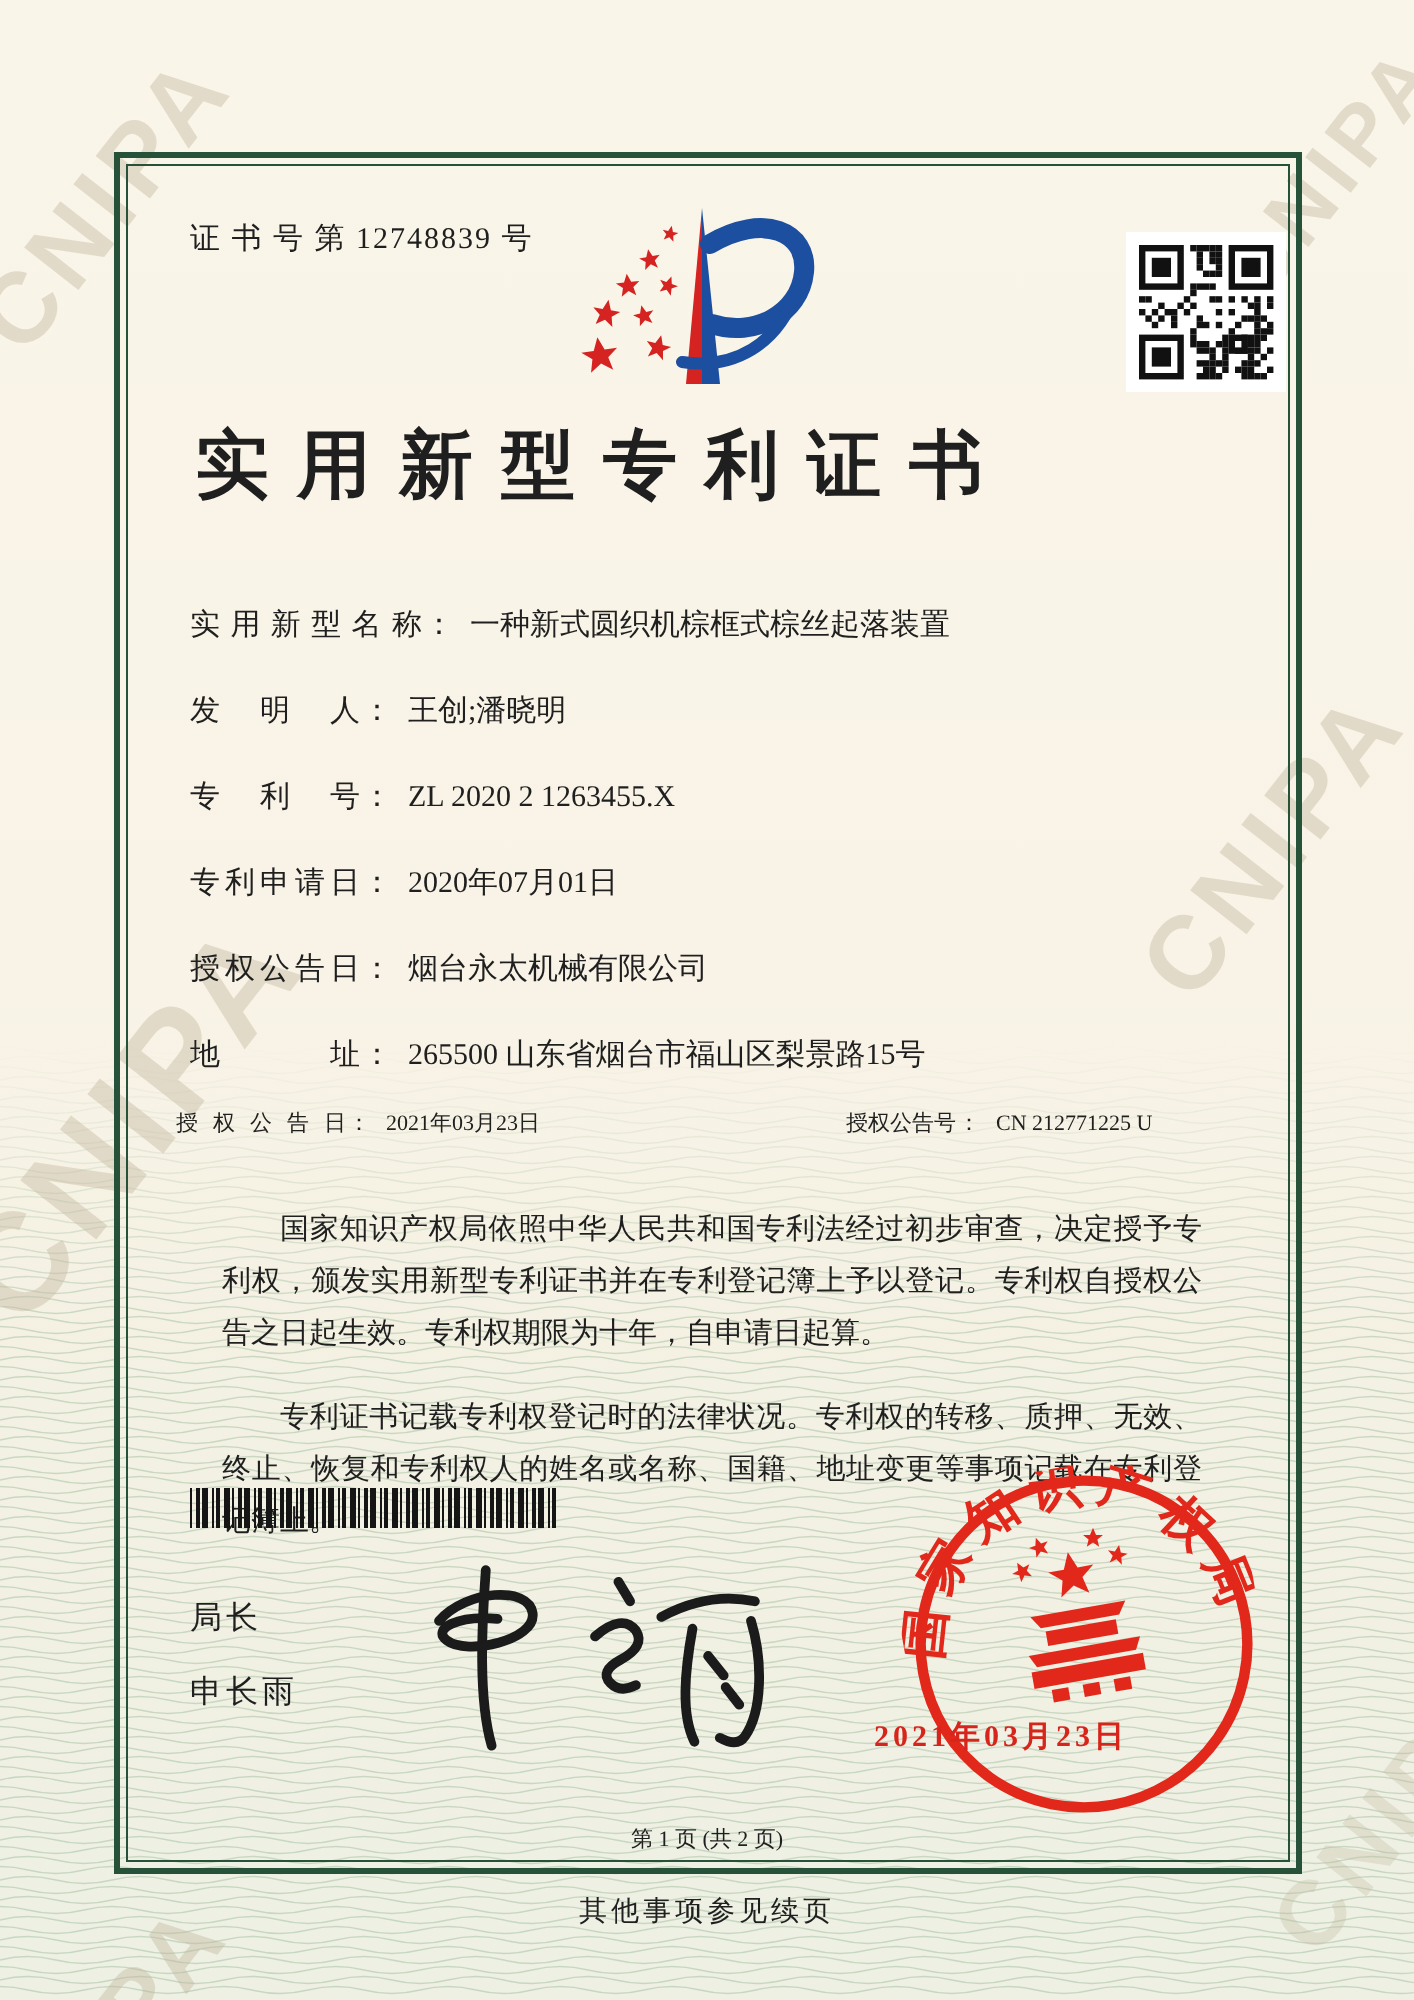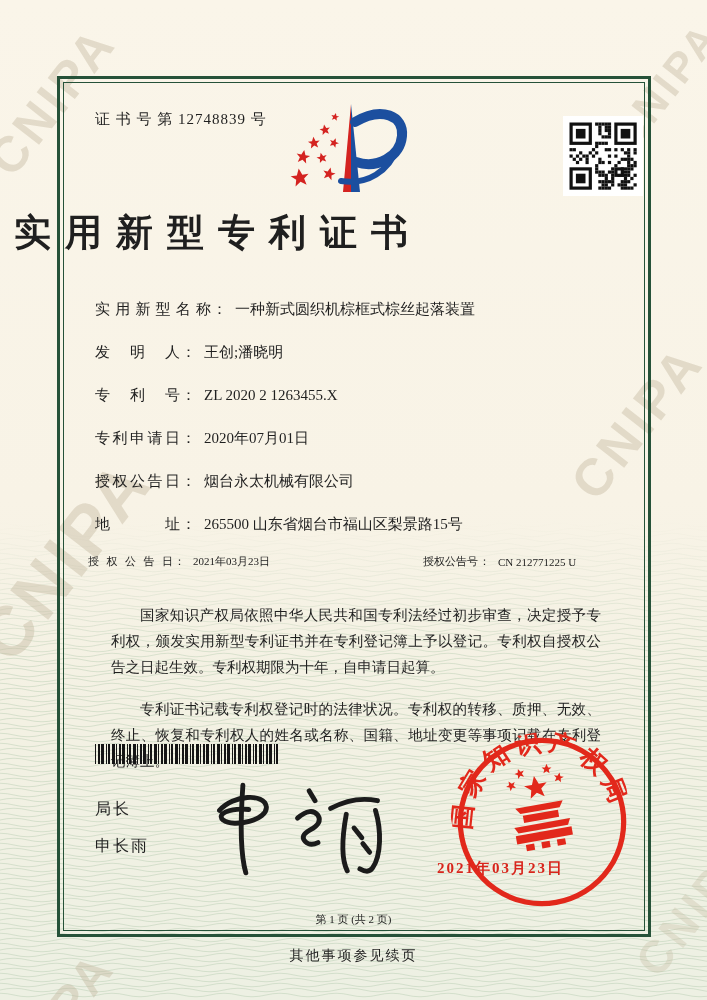--- a/index.html
+++ b/index.html
@@ -20,24 +20,24 @@
   .wm5{left:-30px;top:996px;font-size:48px;}
   .wm6{left:615px;top:880px;font-size:46px;color:rgba(193,181,156,0.30);}
   .waves{position:absolute;left:0;top:520px;width:707px;height:480px;
     -webkit-mask-image:linear-gradient(to bottom,transparent 0,#000 140px);
     mask-image:linear-gradient(to bottom,transparent 0,#000 140px);}
   .frame{position:absolute;left:57px;top:76px;width:588px;height:855px;border:3px solid #265239;}
   .frame::after{content:'';position:absolute;inset:3px;border:1px solid #265239;}
   .cert-no{position:absolute;left:95px;top:110px;font-size:15px;letter-spacing:1px;}
   .logo{position:absolute;left:288px;top:100px;}
   .qr-box{position:absolute;left:563px;top:116px;width:80px;height:80px;background:#fff;}
-  .title{position:absolute;left:0;top:208px;width:589px;text-align:left;
+  .title{position:absolute;left:0;top:208px;width:589px;text-align:center;
     font-size:37px;font-weight:700;letter-spacing:14px;padding-left:14px;box-sizing:border-box;}
   .fields{position:absolute;left:95px;top:296px;width:530px;font-size:15px;}
-  .frow{height:26px;margin-bottom:17px;display:flex;align-items:center;position:relative;}
+  .frow{height:26px;margin-bottom:17px;display:flex;align-items:flex-end;position:relative;}
   .flabel{display:inline-block;width:85px;text-align:justify;text-align-last:justify;}
   .flabel.w6{width:116px;}
   .fcolon{margin:0 2px 0 1px;}
   .fvalue{margin-left:6px;white-space:nowrap;}
   .grant-row{position:absolute;left:88px;top:554px;width:530px;font-size:11px;display:flex;align-items:flex-end;}
   .grant-right{position:absolute;left:335px;display:flex;align-items:center;}
   .paras{position:absolute;left:95px;top:586px;width:522px;font-size:14.5px;line-height:26px;text-align:justify;}
   .paras p{margin:16px;text-indent:2em;}
   .barcode{position:absolute;left:95px;top:743px;}
   .sig-title{position:absolute;left:95px;top:799px;font-size:16px;letter-spacing:2px;}

